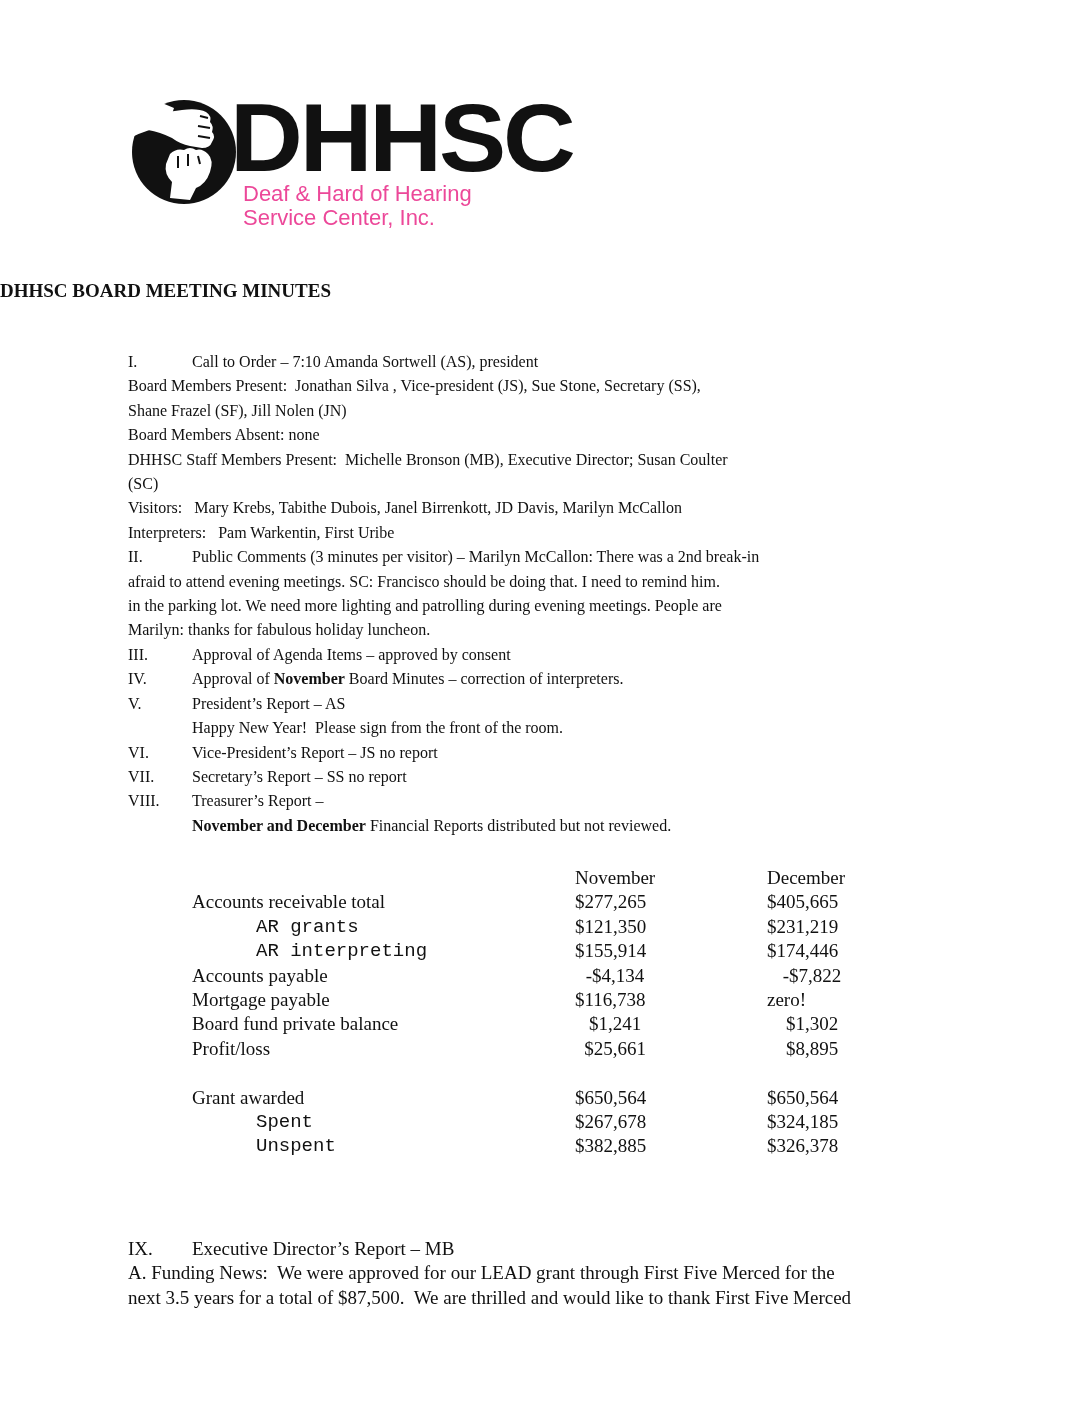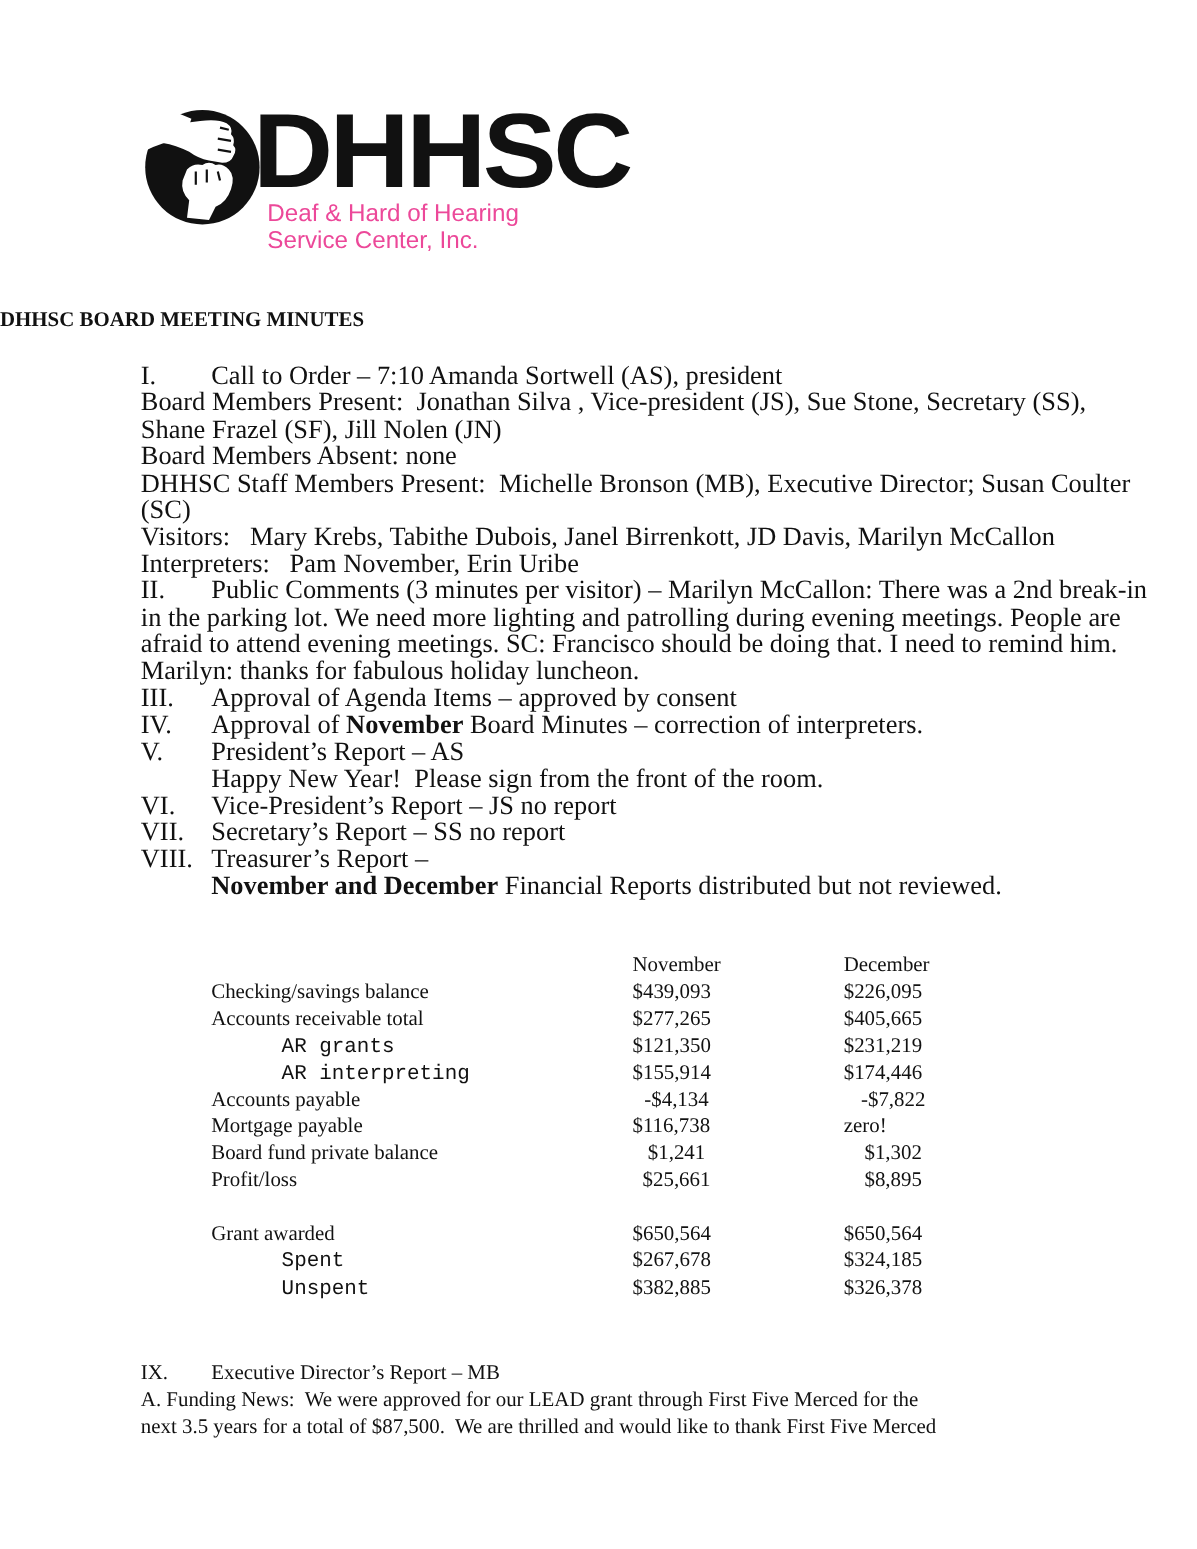--- a/index.html
+++ b/index.html
@@ -17,21 +17,21 @@
     line-height: 1;
     transform: scaleX(1.05); transform-origin: left top;
   }
   .logo-sub {
     position: absolute; left: 113px; top: 84px;
     font-family: "Liberation Sans", "DejaVu Sans", sans-serif;
     font-size: 22px; line-height: 24px; color: #ec4899;
   }
   .title-block { position: absolute; left: 0; width: 1088px; top: 278px; text-align: left; }
   .title-block div { font-weight: bold; font-size: 19px; line-height: 25px; }
-  .body { position: absolute; left: 128px; top: 330px; width: 830px; font-size: 24px; line-height: 24.4px; }
+  .body { position: absolute; left: 128px; top: 350px; width: 830px; font-size: 16px; line-height: 24.4px; }
   .line { white-space: nowrap; }
   .num { display: inline-block; width: 64px; }
   .indent { padding-left: 64px; }
   .u { }
   .b { font-weight: bold; }
   .fin { position: absolute; left: 192px; top: 866px; font-size: 19px; line-height: 24.4px; }
   .fin-row { position: relative; height: 24.4px; width: 700px; }
   .fin-label { position: absolute; left: 0; white-space: nowrap; }
   .fin-label.sub { left: 64px; font-family: Liberation Mono, monospace; }
   .col-nov { position: absolute; left: 383px; width: 80px; white-space: nowrap; }
@@ -77,26 +77,26 @@
     <span class="u">Board Members Absent:</span><span style="white-space:pre"> none</span>
   </div>
   <div class="line">
     <span class="u">DHHSC Staff Members Present:</span><span style="white-space:pre">  Michelle Bronson (MB), Executive Director; Susan Coulter</span>
   </div>
   <div class="line">(SC)</div>
   <div class="line">
     <span class="u">Visitors:</span><span style="white-space:pre">   Mary Krebs, Tabithe Dubois, Janel Birrenkott, JD Davis, Marilyn McCallon</span>
   </div>
   <div class="line">
-    <span class="u">Interpreters:</span><span style="white-space:pre">   Pam November, Erin Uribe</span>
+    <span class="u">Interpreters:</span><span style="white-space:pre">   Pam Warkentin, First Uribe</span>
   </div>
   <div>
     <div class="line"><span class="num">II.</span><span>Public Comments (3 minutes per visitor) – Marilyn McCallon: There was a 2nd break-in</span></div>
+    <div class="line">afraid to attend evening meetings. SC: Francisco should be doing that. I need to remind him.</div>
     <div class="line">in the parking lot. We need more lighting and patrolling during evening meetings. People are</div>
-    <div class="line">afraid to attend evening meetings. SC: Francisco should be doing that. I need to remind him.</div>
     <div class="line">Marilyn: thanks for fabulous holiday luncheon.</div>
   </div>
   <div class="line">
     <span class="num">III.</span><span>Approval of Agenda Items – approved by consent</span>
   </div>
   <div class="line">
     <span class="num">IV.</span><span style="white-space:pre">Approval of </span><span class="b">November</span><span style="white-space:pre"> Board Minutes – correction of interpreters.</span>
   </div>
   <div class="line">
     <span class="num">V.</span><span>President’s Report – AS</span>
@@ -113,25 +113,20 @@
   </div>
   <div class="line indent">
     <span class="b">November and December</span><span style="white-space:pre"> Financial Reports distributed but not reviewed.</span>
   </div>
 </div>
 
 <div class="fin">
   <div class="fin-row">
     <span class="col-nov u">November</span>
     <span class="col-dec u">December</span>
-  </div>
-  <div class="fin-row">
-    <span class="fin-label">Checking/savings balance</span>
-    <span class="col-nov">$439,093</span>
-    <span class="col-dec">$226,095</span>
   </div>
   <div class="fin-row">
     <span class="fin-label">Accounts receivable total</span>
     <span class="col-nov">$277,265</span>
     <span class="col-dec">$405,665</span>
   </div>
   <div class="fin-row">
     <span class="fin-label sub">AR grants</span>
     <span class="col-nov">$121,350</span>
     <span class="col-dec">$231,219</span>

